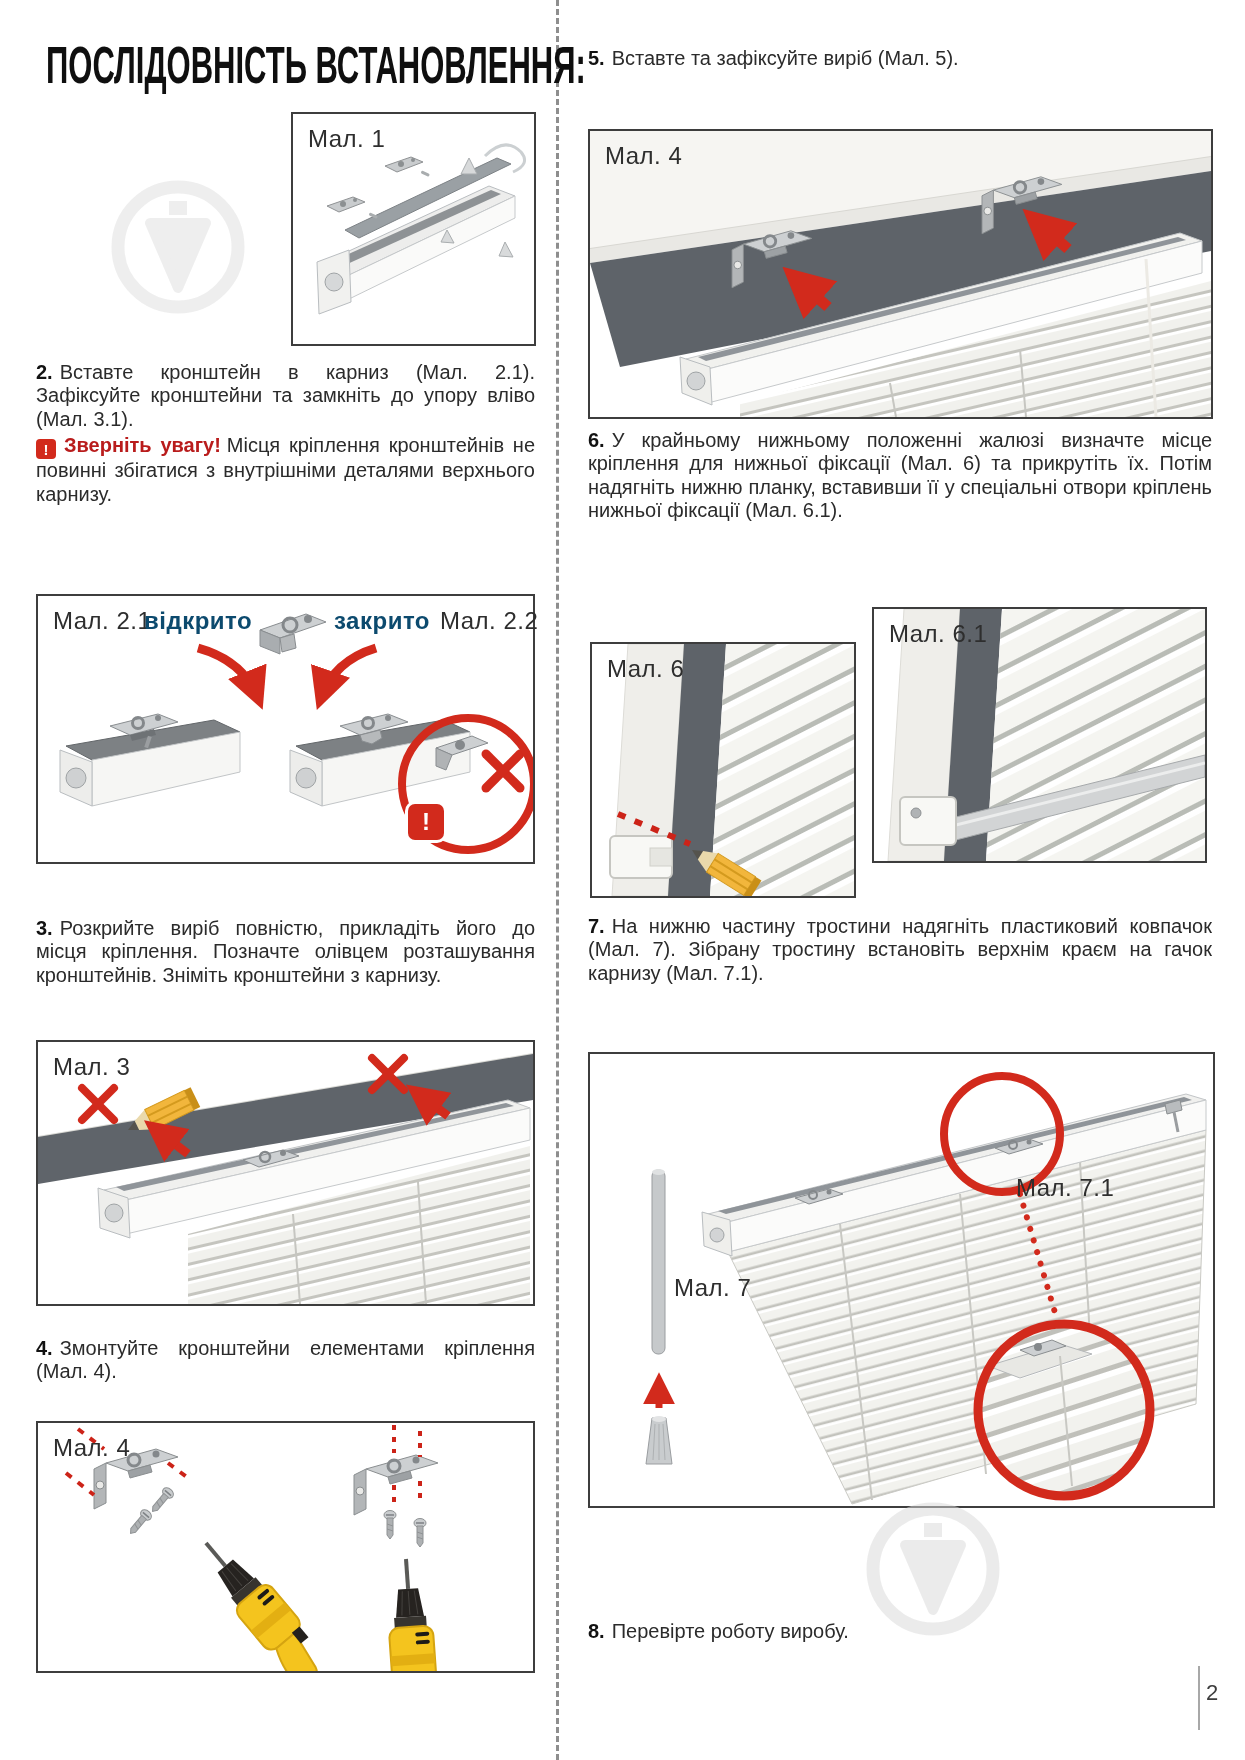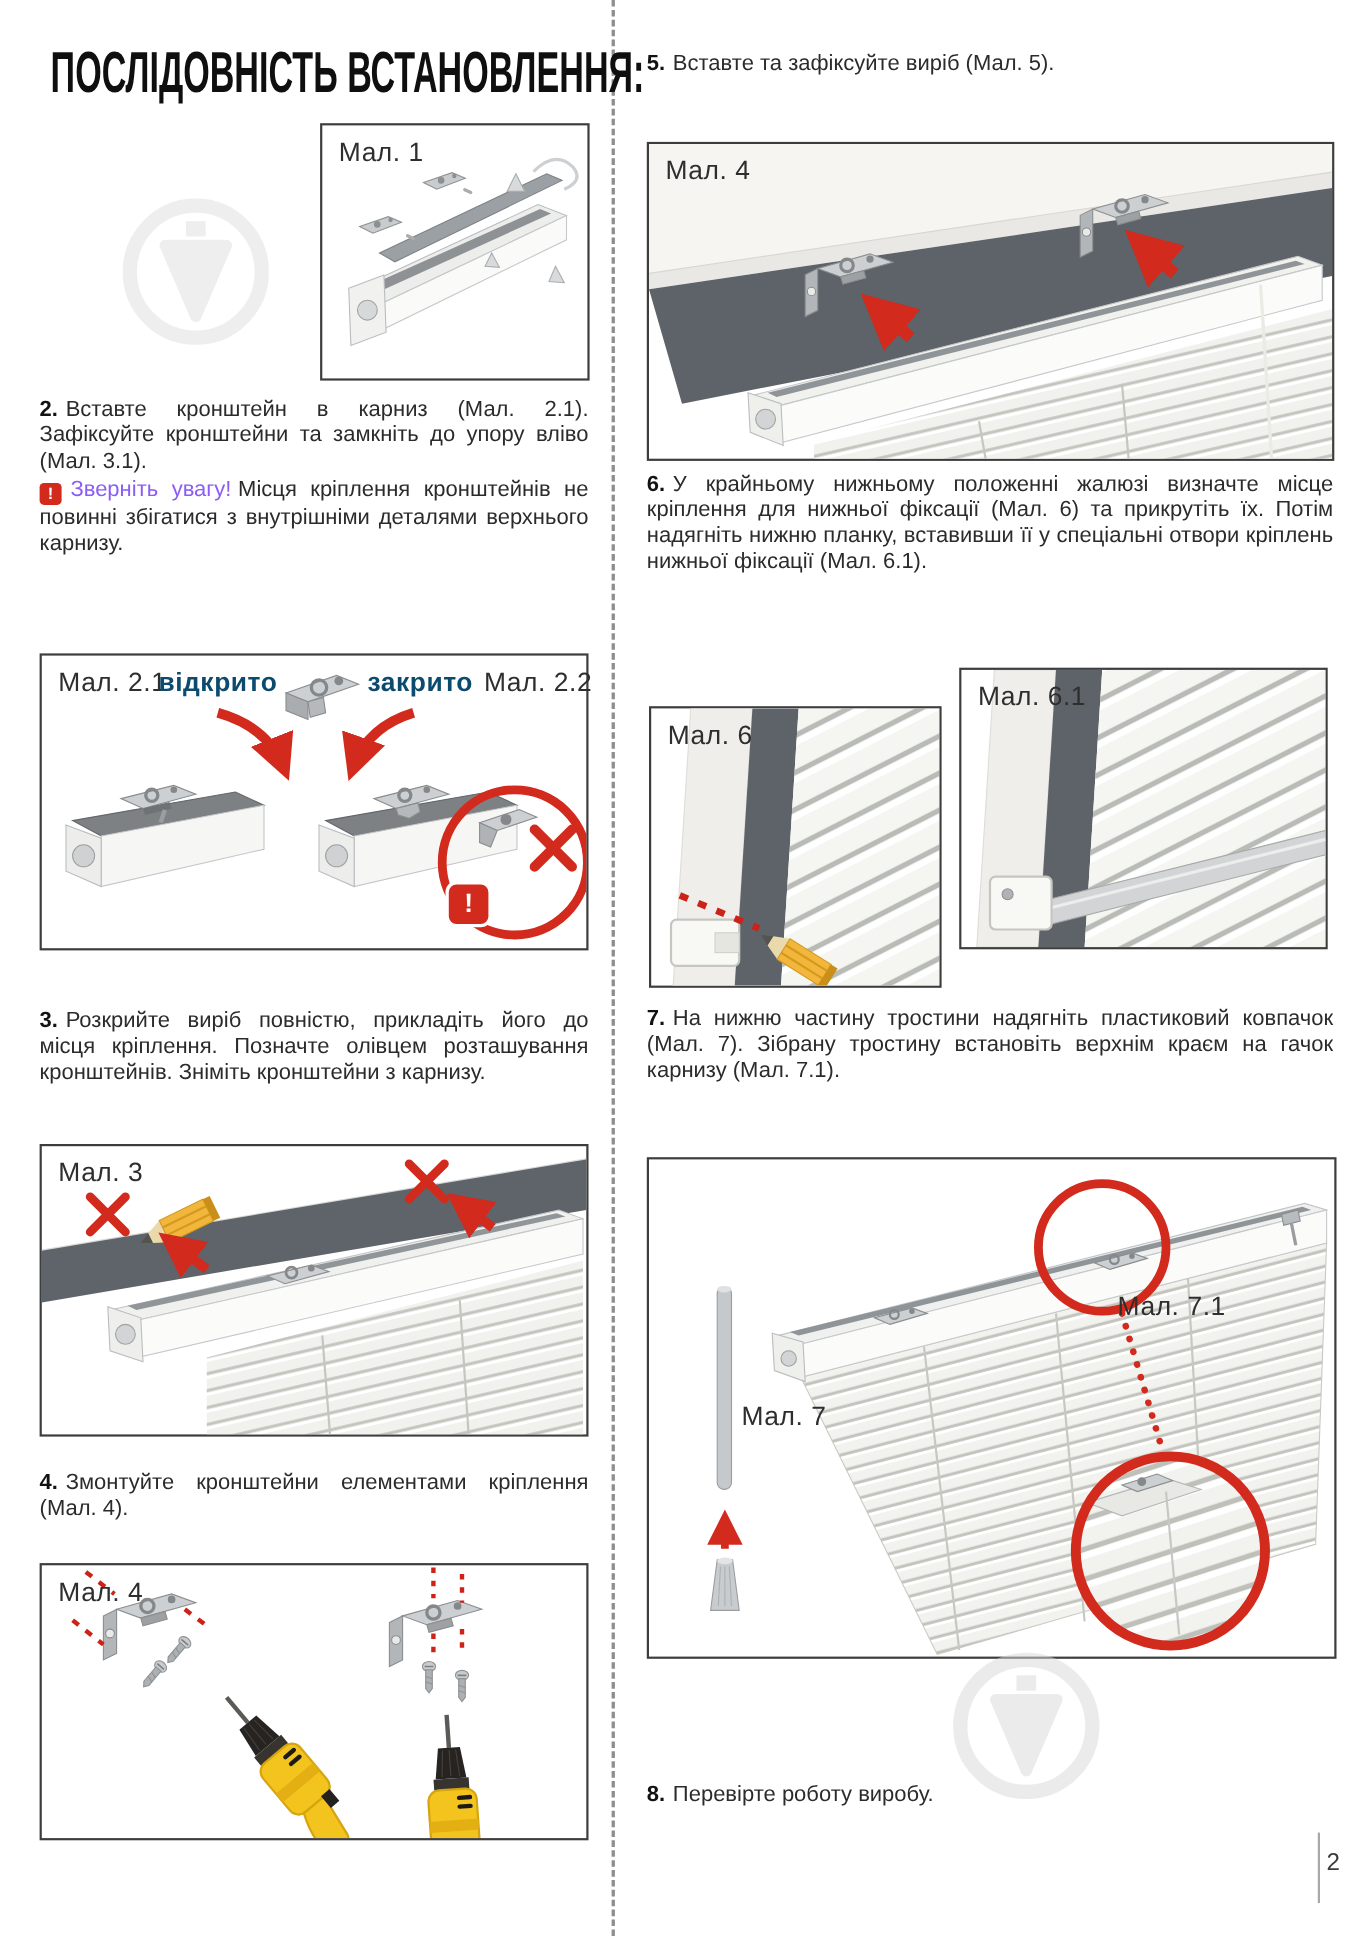--- a/index.html
+++ b/index.html
@@ -4,21 +4,21 @@
 <style>
   *{margin:0;padding:0}
   html,body{background:#ffffff}
   body{font-family:"Liberation Sans",sans-serif;color:#262626}
   #page{position:relative;width:1245px;height:1760px;background:#fff;overflow:hidden}
   #title{position:absolute;left:46px;top:34px;font-size:47px;font-weight:800;color:#0f0f0f;
          white-space:nowrap;transform:scaleX(.66) scaleY(1.12);transform-origin:left top;z-index:2}
   .step{position:absolute;font-size:20px;line-height:1.17;text-align:justify;color:#2b2b2b;z-index:2}
   .step .num{font-weight:bold;color:#121212;margin-right:7px}
   .step p+p{margin-top:3px}
-  .bold{font-weight:normal;color:#8b5cf6;margin-right:6px}
+  .bold{font-weight:bold;color:#b91c1c;margin-right:6px}
   .warn-icon{display:inline-block;width:20px;height:20px;background:#d22a1c;color:#fff;border-radius:4px;
              text-align:center;line-height:21px;font-weight:bold;font-size:15px;margin-right:8px;vertical-align:-3px}
   .fig{position:absolute;border:2px solid #3d3d3d;background:#fff;z-index:1}
   .fig svg{display:block;width:100%;height:100%}
   .figlabel{position:absolute;left:15px;top:11px;font-size:24px;color:#2e2e2e;letter-spacing:.5px;z-index:3;white-space:nowrap}
   .figlabel.red{color:#0c4a6e;font-weight:bold}
   #divider{position:absolute;left:556px;top:0;height:1760px;width:0;border-left:3px dashed #8e8e8e;z-index:0}
   .watermark{position:absolute;z-index:5;pointer-events:none;opacity:.5}
   #fig2-badge{position:absolute;left:370px;top:208px;width:36px;height:36px;background:#d22a1c;border-radius:7px;
               color:#fff;font-weight:bold;font-size:24px;text-align:center;line-height:36px;box-shadow:0 0 0 3px #fff;z-index:3}

